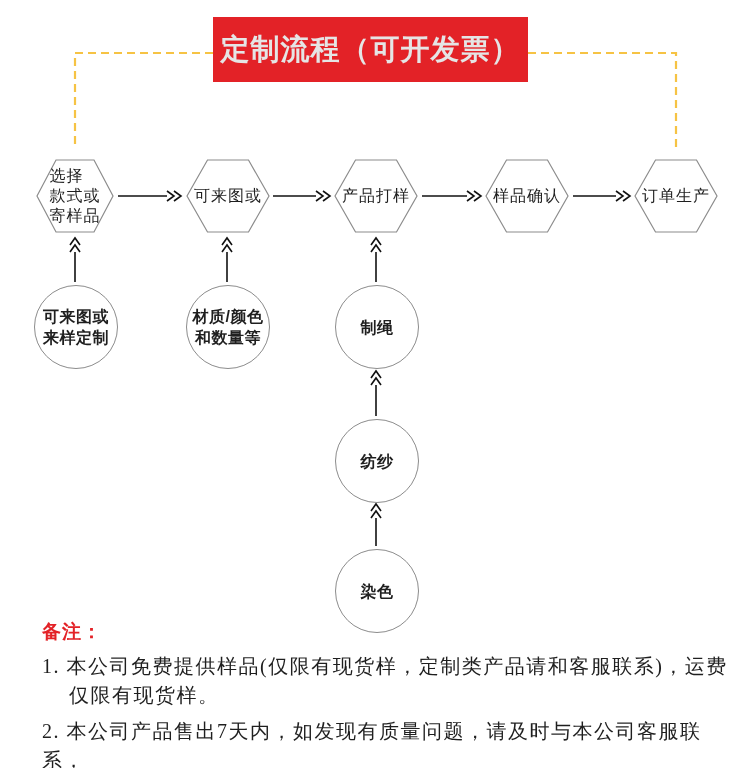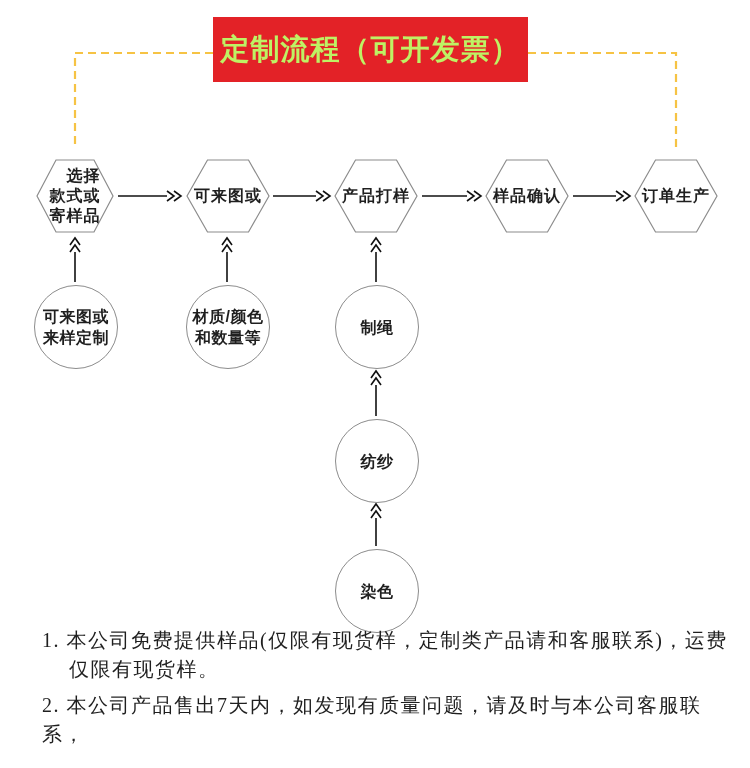--- a/index.html
+++ b/index.html
@@ -7,26 +7,26 @@
     position:relative;width:750px;height:768px;background:#ffffff;
     font-family:"Liberation Sans","DejaVu Sans",sans-serif;
     color:#1f1f1f;overflow:hidden;
   }
   .connectors{position:absolute;left:0;top:0;width:750px;height:768px;pointer-events:none;}
   .banner{
     position:absolute;left:213px;top:17px;width:315px;height:65px;
     background:#e32227;display:flex;align-items:center;justify-content:center;
   }
   .banner-title{
-    color:#bef264;font-size:29px;font-weight:bold;letter-spacing:1px;white-space:nowrap;
+    color:#e5e5e5;font-size:29px;font-weight:bold;letter-spacing:1px;white-space:nowrap;
   }
   .hex{position:absolute;display:flex;align-items:center;justify-content:center;}
   .hex svg{position:absolute;left:0;top:0;width:100%;height:100%;}
   .hex-label{
-    position:relative;text-align:right;font-size:16px;font-weight:700;
+    position:relative;text-align:left;font-size:16px;font-weight:400;
     line-height:20px;letter-spacing:1px;white-space:pre-line;z-index:1;
   }
   .circle{
     position:absolute;width:82px;height:82px;border:1px solid #8c8c8c;border-radius:50%;
     display:flex;align-items:center;justify-content:center;background:#ffffff;
   }
   .circle-label{
     text-align:center;font-size:16px;font-weight:600;line-height:21px;
     letter-spacing:0.5px;white-space:pre-line;
   }
@@ -146,20 +146,21 @@
     <div class="circle-label">制绳</div>
   </div>
   <div class="circle" style="left:335px;top:419px">
     <div class="circle-label">纺纱</div>
   </div>
   <div class="circle" style="left:335px;top:549px">
     <div class="circle-label">染色</div>
   </div>
 
   <div class="notes">
+    <div class="notes-heading">备注：</div>
     <div class="note">
       <div class="l1">1. 本公司免费提供样品(仅限有现货样，定制类产品请和客服联系)，运费</div>
       <div class="l2">仅限有现货样。</div>
     </div>
     <div class="note">
       <div class="l1">2. 本公司产品售出7天内，如发现有质量问题，请及时与本公司客服联系，</div>
 
     </div>
   </div>
 

